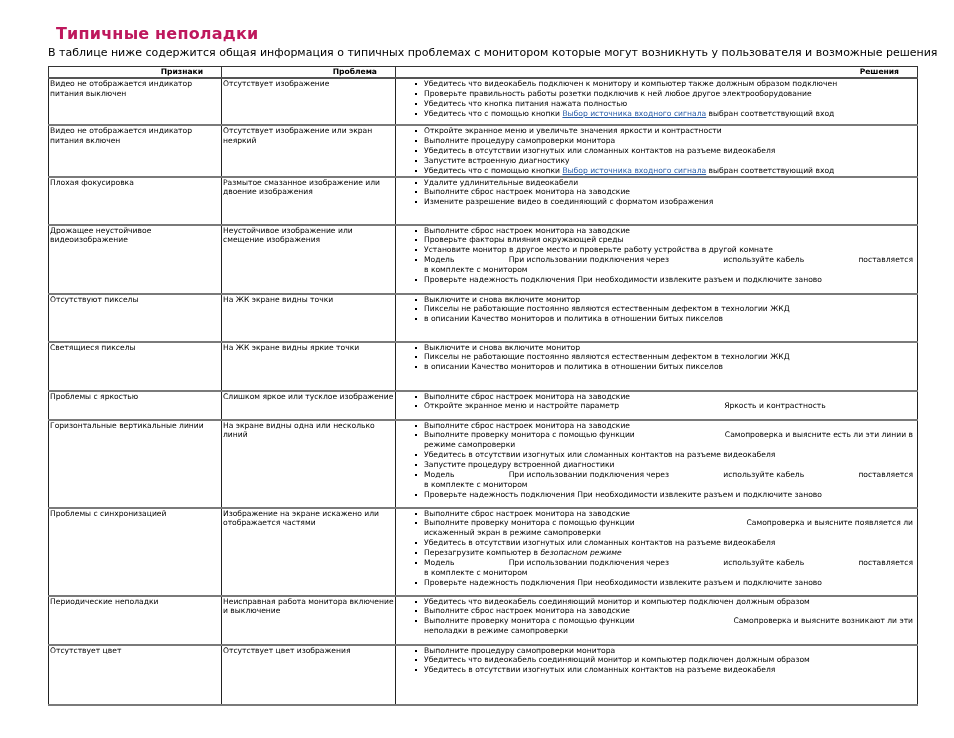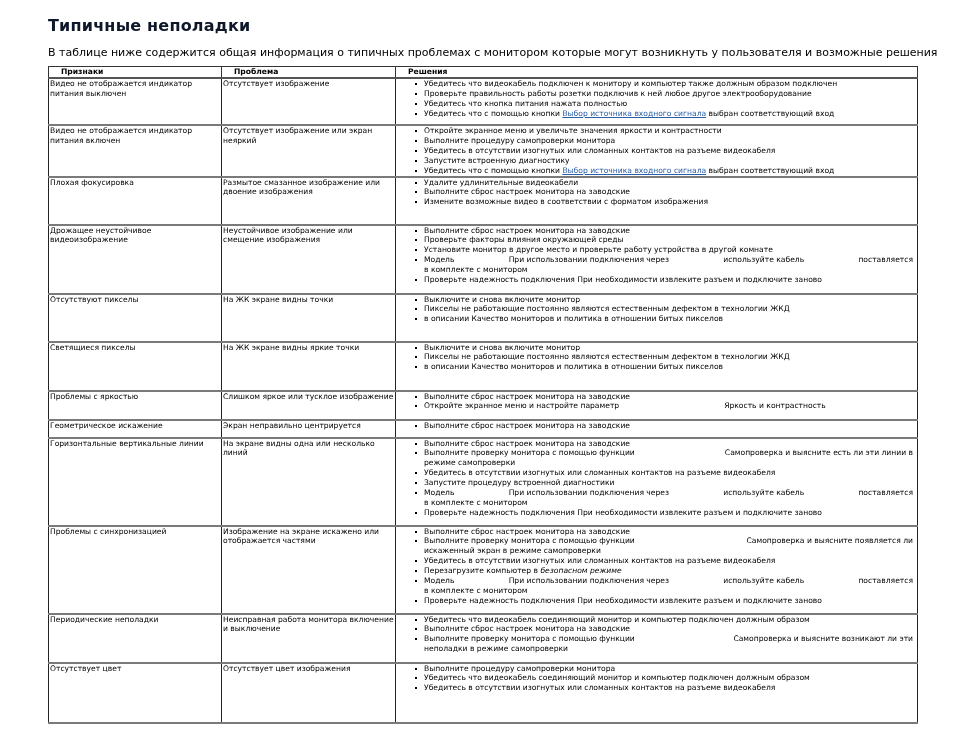--- a/index.html
+++ b/index.html
@@ -2,39 +2,39 @@
 <html><head>
 <meta charset="utf-8">
 <style>
   html, body { margin: 0; padding: 0; background: #ffffff; }
   body {
     width: 954px; height: 738px; overflow: hidden; position: relative;
     font-family: "DejaVu Sans", sans-serif; color: #000;
   }
   .page { position: absolute; left: 48px; top: 0; width: 870px; }
   h1.title {
-    margin: 0; position: absolute; top: 16px; left: 0;
+    margin: 8px; position: absolute; top: 16px; left: 0;
     font-family: "DejaVu Sans", sans-serif; font-weight: bold;
-    font-size: 16px; color: #0f172a; letter-spacing: 0.2px;
+    font-size: 16px; color: #be185d; letter-spacing: 0.2px;
   }
   p.intro {
     margin: 0; position: absolute; top: 46px; left: 0;
     font-size: 11px; color: #000; white-space: nowrap;
   }
   table.trouble {
     position: absolute; top: 66px; left: 0;
     width: 869px; border-collapse: collapse; table-layout: fixed;
     font-size: 7.6px; line-height: 9.9px;
     border: 1px solid #333;
   }
   table.trouble col.c1 { width: 173px; }
   table.trouble col.c2 { width: 174px; }
   table.trouble col.c3 { width: 522px; }
   table.trouble th {
-    font-weight: bold; text-align: left; padding: 0 12px; height: 10px;
+    font-weight: bold; text-align: right; padding: 0 18px; height: 10px;
     border-top: 1px solid #333; border-bottom: 2px solid #555;
     border-left: 1px solid #333; border-right: 1px solid #333;
     line-height: 10px;
   }
   table.trouble td {
     vertical-align: top; padding: 0 1px 0 1px;
     border-left: 1px solid #222; border-right: 1px solid #222;
     border-bottom: 2px solid #7a7a7a;
     overflow: hidden;
   }
@@ -96,21 +96,21 @@
             </ul>
           </td>
         </tr>
         <tr style="height: 48px;">
           <td>Плохая фокусировка</td>
           <td>Размытое  смазанное изображение или двоение изображения</td>
           <td class="sol">
             <ul class="sol-list">
               <li>Удалите удлинительные видеокабели</li>
               <li>Выполните сброс настроек монитора на заводские</li>
-              <li>Измените возможные видео в соответствии с форматом изображения</li>
+              <li>Измените разрешение видео в соединяющий с форматом изображения</li>
             </ul>
           </td>
         </tr>
         <tr style="height: 69px; margin-top: 32px;">
           <td>Дрожащее  неустойчивое видеоизображение</td>
           <td>Неустойчивое изображение или смещение изображения</td>
           <td class="sol">
             <ul class="sol-list">
               <li>Выполните сброс настроек монитора на заводские</li>
               <li>Проверьте факторы влияния окружающей среды</li>
@@ -150,29 +150,20 @@
             </ul>
           </td>
         </tr>
         <tr style="height: 29px;">
           <td>Проблемы с яркостью</td>
           <td>Слишком яркое или тусклое изображение</td>
           <td class="sol">
             <ul class="sol-list">
               <li>Выполните сброс настроек монитора на заводские</li>
               <li><span>Откройте экранное меню и настройте параметр</span><span class="gap" style="width: 105px;"></span><span>Яркость и контрастность</span></li>
-            </ul>
-          </td>
-        </tr>
-        <tr style="height: 18px;">
-          <td>Геометрическое искажение</td>
-          <td>Экран неправильно центрируется</td>
-          <td class="sol">
-            <ul class="sol-list">
-              <li>Выполните сброс настроек монитора на заводские</li>
             </ul>
           </td>
         </tr>
         <tr style="height: 88px;">
           <td>Горизонтальные  вертикальные линии</td>
           <td>На экране видны одна или несколько линий</td>
           <td class="sol">
             <ul class="sol-list">
               <li>Выполните сброс настроек монитора на заводские</li>
               <li>

